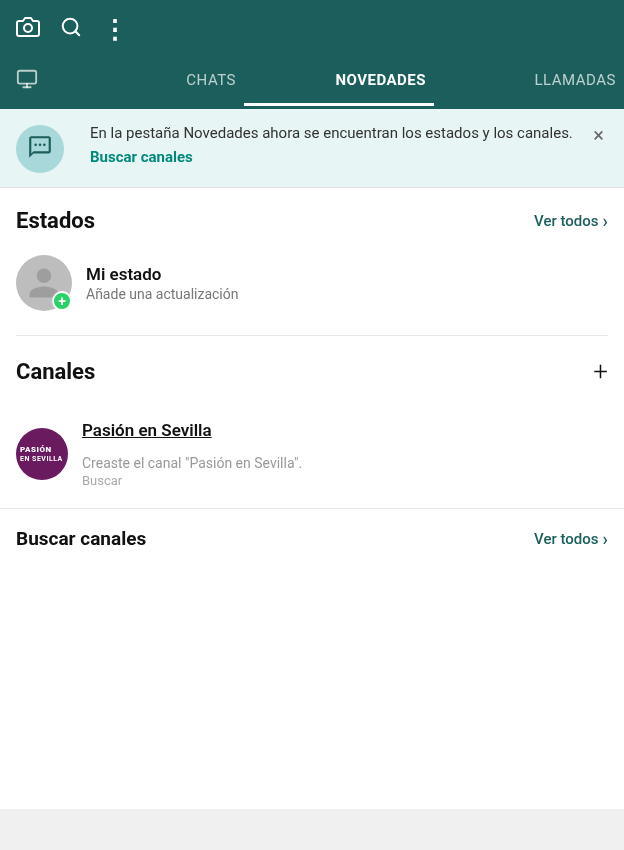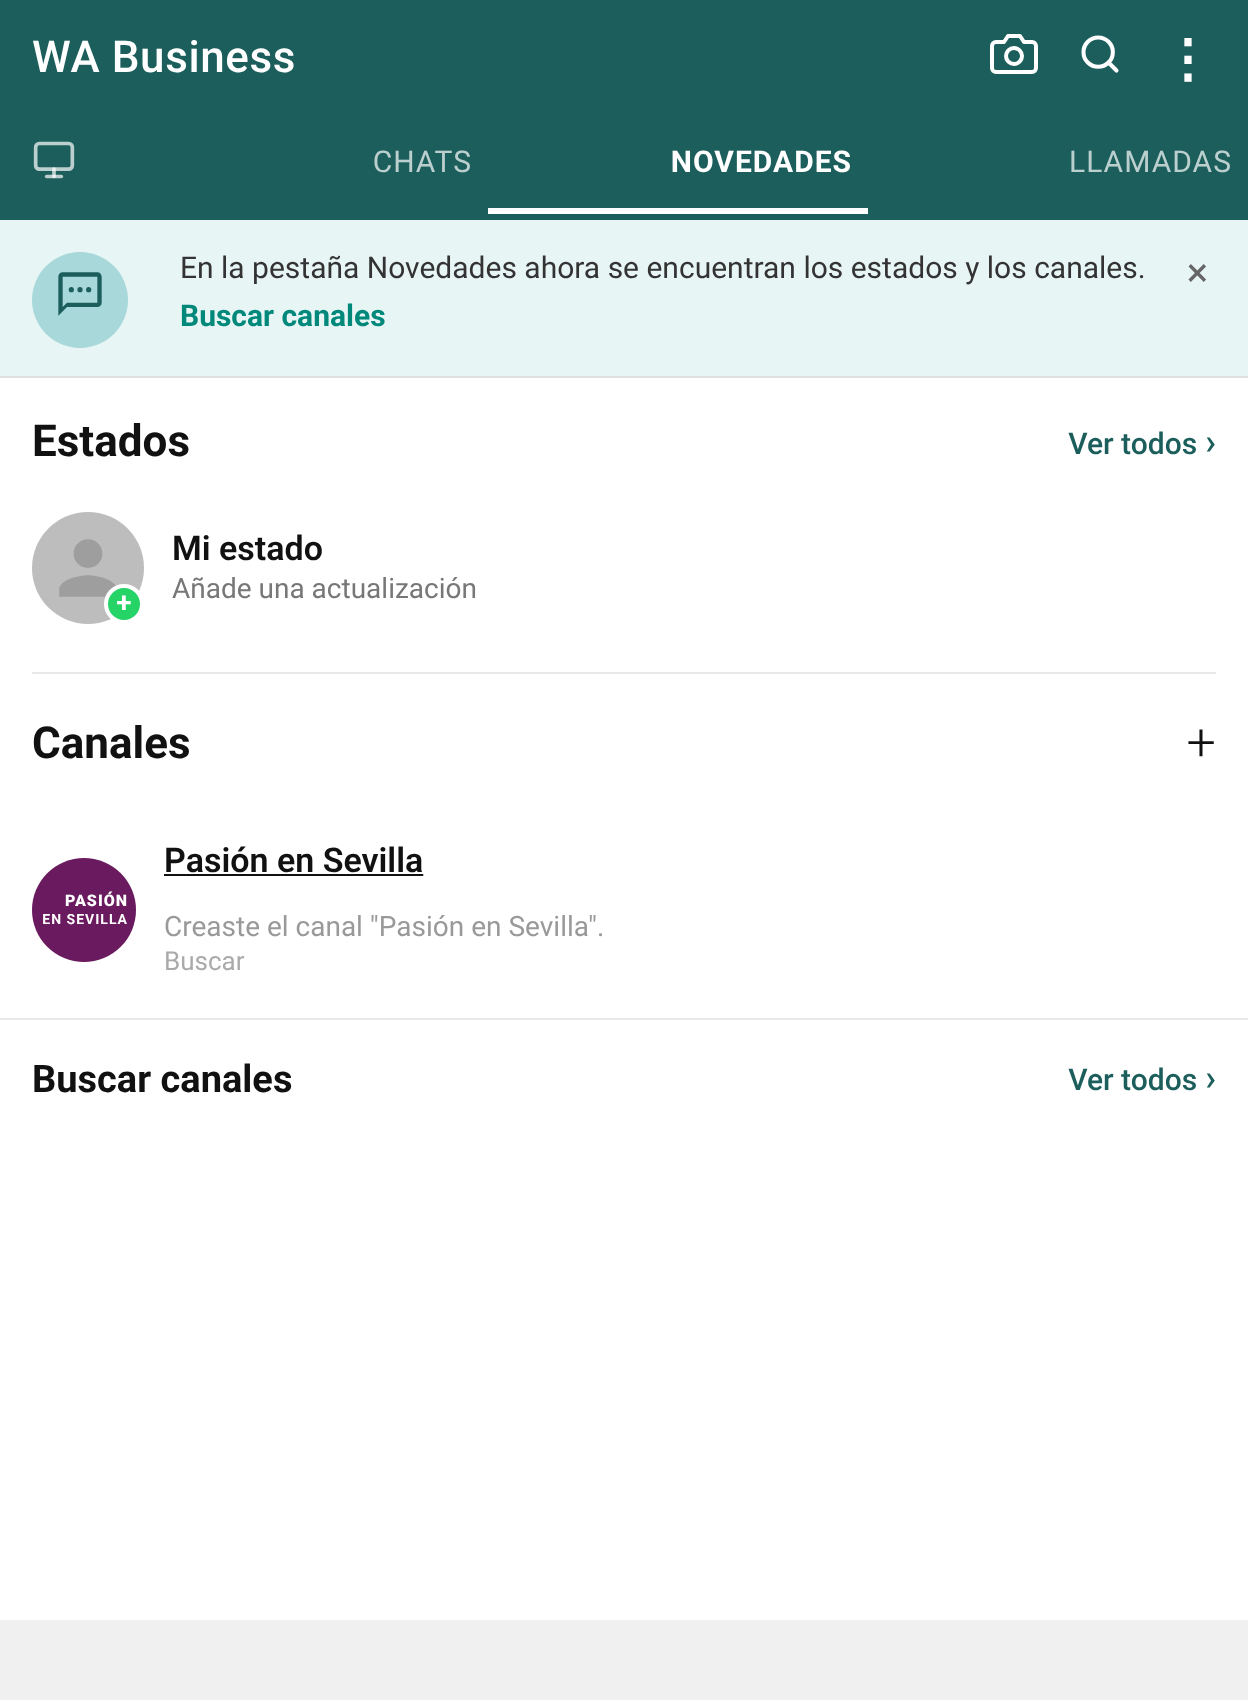--- a/index.html
+++ b/index.html
@@ -220,21 +220,21 @@
       padding: 12px 16px;
       cursor: pointer;
     }
     .canal-avatar {
       width: 52px;
       height: 52px;
       border-radius: 50%;
       background: #6a1a5e;
       display: flex;
       flex-direction: column;
-      align-items: flex-end;
+      align-items: flex-start;
       justify-content: center;
       flex-shrink: 0;
       overflow: hidden;
       font-size: 9px;
       color: #fff;
       font-weight: 700;
       text-align: center;
       line-height: 1.2;
       padding: 4px;
     }
@@ -289,21 +289,20 @@
       cursor: pointer;
       display: flex;
       align-items: center;
       gap: 2px;
     }
   </style>
 </head>
 <body>
 
 <div class="header">
-  <span class="header-title">WA Business</span>
   <div class="header-icons">
     <span class="header-icon">
       <svg width="24" height="24" viewBox="0 0 24 24" fill="none" stroke="#fff" stroke-width="2" stroke-linecap="round" stroke-linejoin="round">
         <path d="M23 19a2 2 0 0 1-2 2H3a2 2 0 0 1-2-2V8a2 2 0 0 1 2-2h4l2-3h6l2 3h4a2 2 0 0 1 2 2z"></path>
         <circle cx="12" cy="13" r="4"></circle>
       </svg>
     </span>
     <span class="header-icon">
       <svg width="22" height="22" viewBox="0 0 24 24" fill="none" stroke="#fff" stroke-width="2.2" stroke-linecap="round" stroke-linejoin="round">
         <circle cx="11" cy="11" r="8"></circle>

